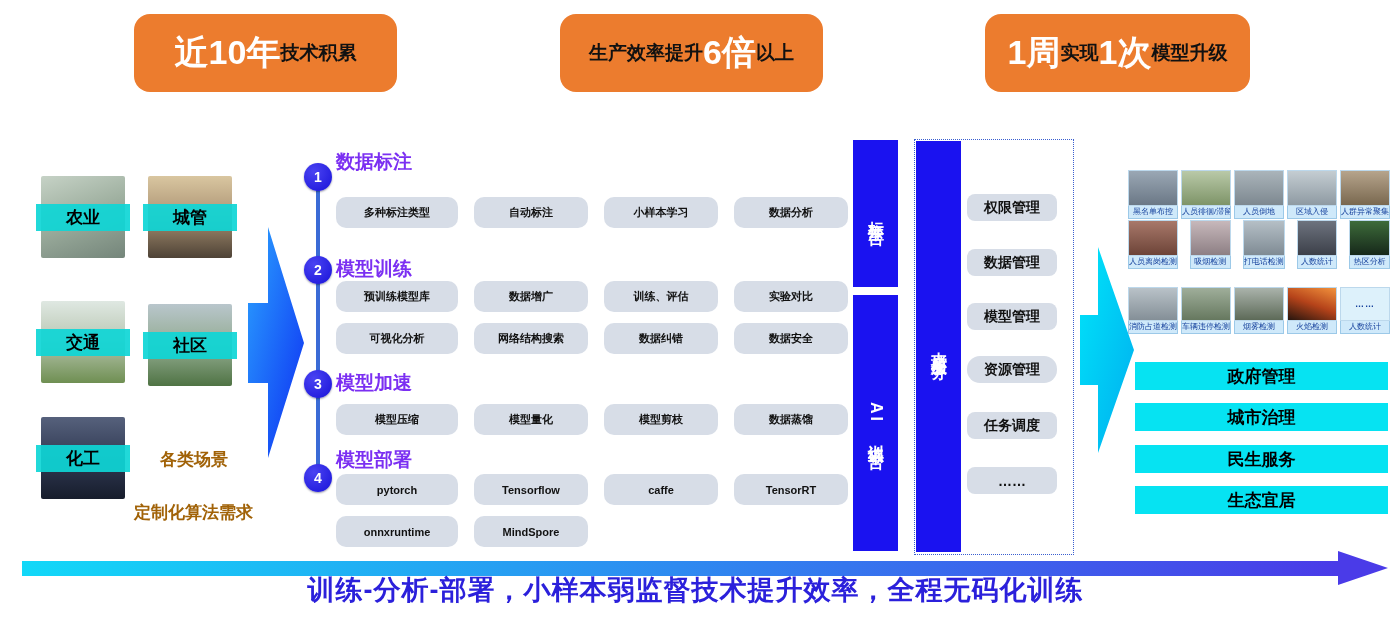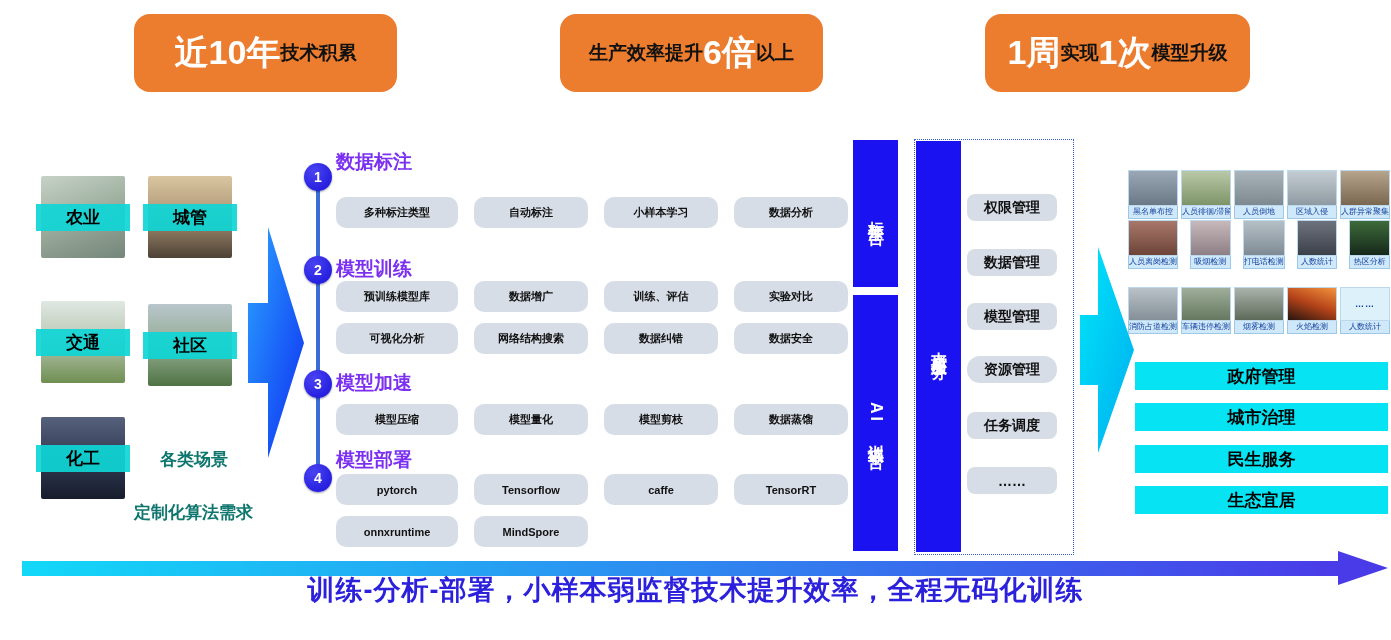--- a/index.html
+++ b/index.html
@@ -15,21 +15,21 @@
   
   .thumb { position:absolute; width:84px; height:82px; border-radius:2px; overflow:visible; }
   .th-agri { background:linear-gradient(160deg,#c6d2c6 0%,#9fb0a0 45%,#74857a 100%); }
   .th-city { background:linear-gradient(180deg,#d9c6a0 0%,#b09878 45%,#4e4236 100%); }
   .th-traffic { background:linear-gradient(180deg,#dfe8e2 0%,#bcc9b6 45%,#6f8f52 100%); }
   .th-comm { background:linear-gradient(180deg,#b9c6cc 0%,#8fa98c 55%,#4f7344 100%); }
   .th-chem { background:linear-gradient(180deg,#56617c 0%,#2e3750 55%,#171d2c 100%); }
   .thumb-label { position:absolute; left:-5px; width:94px; top:28px; height:27px; background:rgba(14,214,214,0.92);
                  display:flex; align-items:center; justify-content:center;
                  font-size:17px; font-weight:bold; color:#000; }
-  .side-caption { position:absolute; font-size:17px; font-weight:bold; color:#0f766e; white-space:nowrap; }
+  .side-caption { position:absolute; font-size:17px; font-weight:bold; color:#a16207; white-space:nowrap; }
 
   
   .big-arrow { position:absolute; }
 
   
   .pipe-line { position:absolute; left:316px; top:177px; width:4px; height:302px; background:#3A6BD6; }
   .step-circle { position:absolute; left:304px; width:28px; height:28px; border-radius:50%;
                  background:radial-gradient(circle at 35% 30%, #4a43f2, #1812d8);
                  color:#fff; font-size:14px; font-weight:bold;
                  display:flex; align-items:center; justify-content:center; box-shadow:0 1px 2px rgba(0,0,40,.4); }

